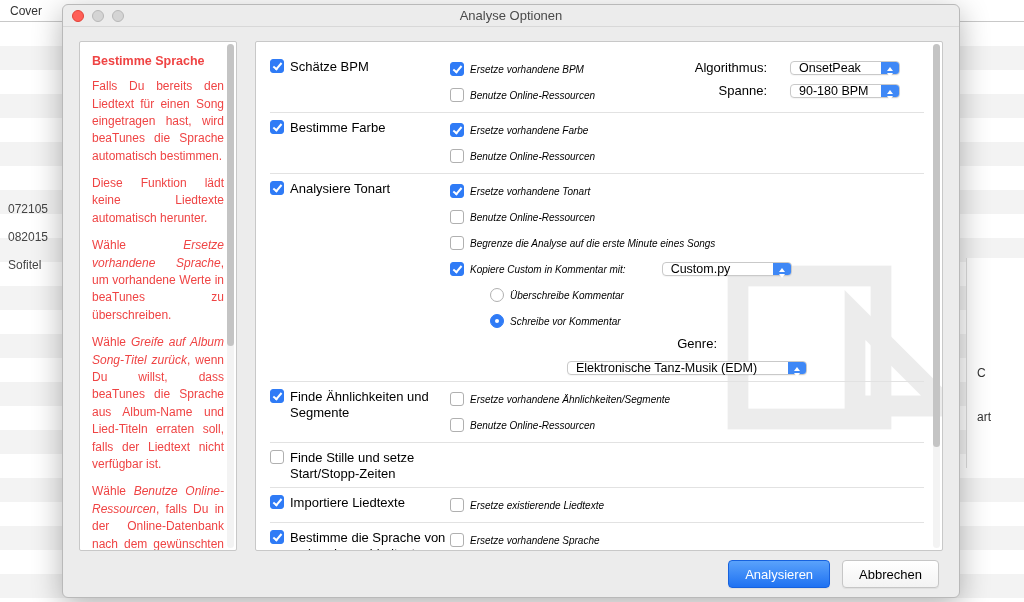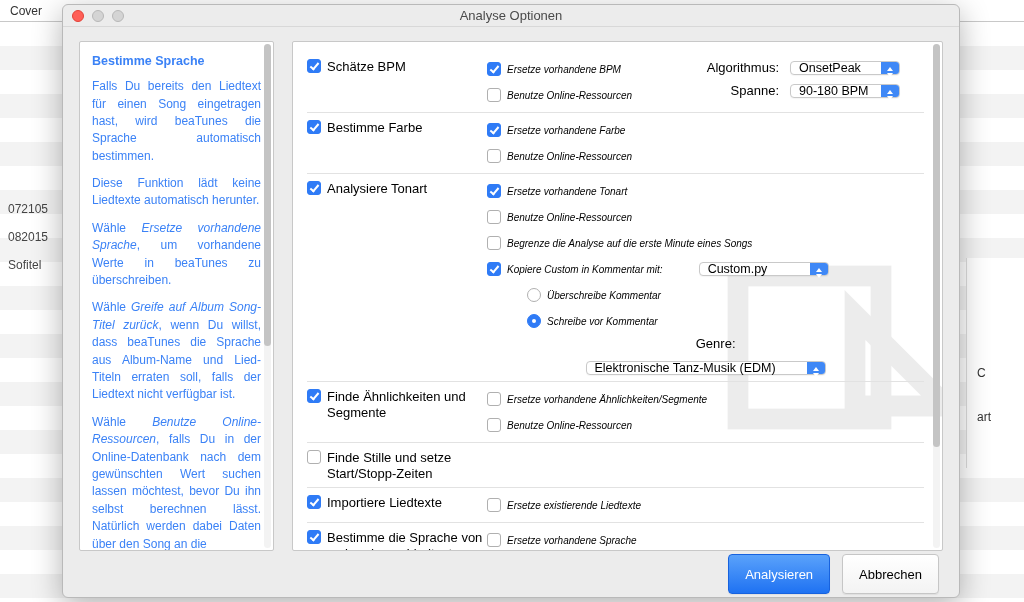--- a/index.html
+++ b/index.html
@@ -89,28 +89,28 @@
     pointer-events: none;
   }
   .content {
     flex: 1;
     display: flex;
     gap: 18px;
     padding: 14px 16px 6px 16px;
     overflow: hidden;
   }
   .sidebar {
-    width: 195px;
+    width: 158px;
     background: #fff;
     border: 1px solid #c8c8c8;
     border-radius: 2px;
     padding: 10px 12px;
     font-size: 12px;
     line-height: 1.45;
-    color: #3b82f6;
+    color: #ef4444;
     overflow: hidden;
     position: relative;
     text-align: justify;
   }
   .sidebar h4 { font-size: 12.5px; font-weight: 600; margin-bottom: 8px; text-align: left;}
   .sidebar p { margin-bottom: 10px; }
   .sidebar em { font-style: italic; }
   .sb-scroll {
     position: absolute;
     right: 2px; top: 2px; bottom: 2px; width: 7px;
@@ -181,21 +181,21 @@
   .row label { font-size: 10px; font-style: italic; }
   .extras {
     position: absolute;
     right: 24px;
     top: 8px;
     display: flex;
     flex-direction: column;
     gap: 8px;
     align-items: flex-end;
   }
-  .erow { display: flex; align-items: center; gap: 11px; }
+  .erow { display: flex; align-items: center; gap: 23px; }
   
   .cb {
     appearance: none;
     width: 14px; height: 14px;
     border: 1px solid #b0b0b0;
     border-radius: 3px;
     background: #fff;
     position: relative;
     flex-shrink: 0;
     cursor: pointer;
@@ -289,21 +289,21 @@
   
   .footer {
     height: 40px;
     display: flex;
     justify-content: flex-end;
     align-items: center;
     gap: 12px;
     padding: 0 20px 6px 0;
   }
   .btn {
-    height: 40px;
+    height: 28px;
     min-width: 96px;
     padding: 0 16px;
     border-radius: 4px;
     font-size: 13px;
     border: 1px solid #c6c6c6;
     background: linear-gradient(#fff,#f3f3f3);
     cursor: pointer;
     box-shadow: 0 1px 1px rgba(0,0,0,0.06);
   }
   .btn.primary {

